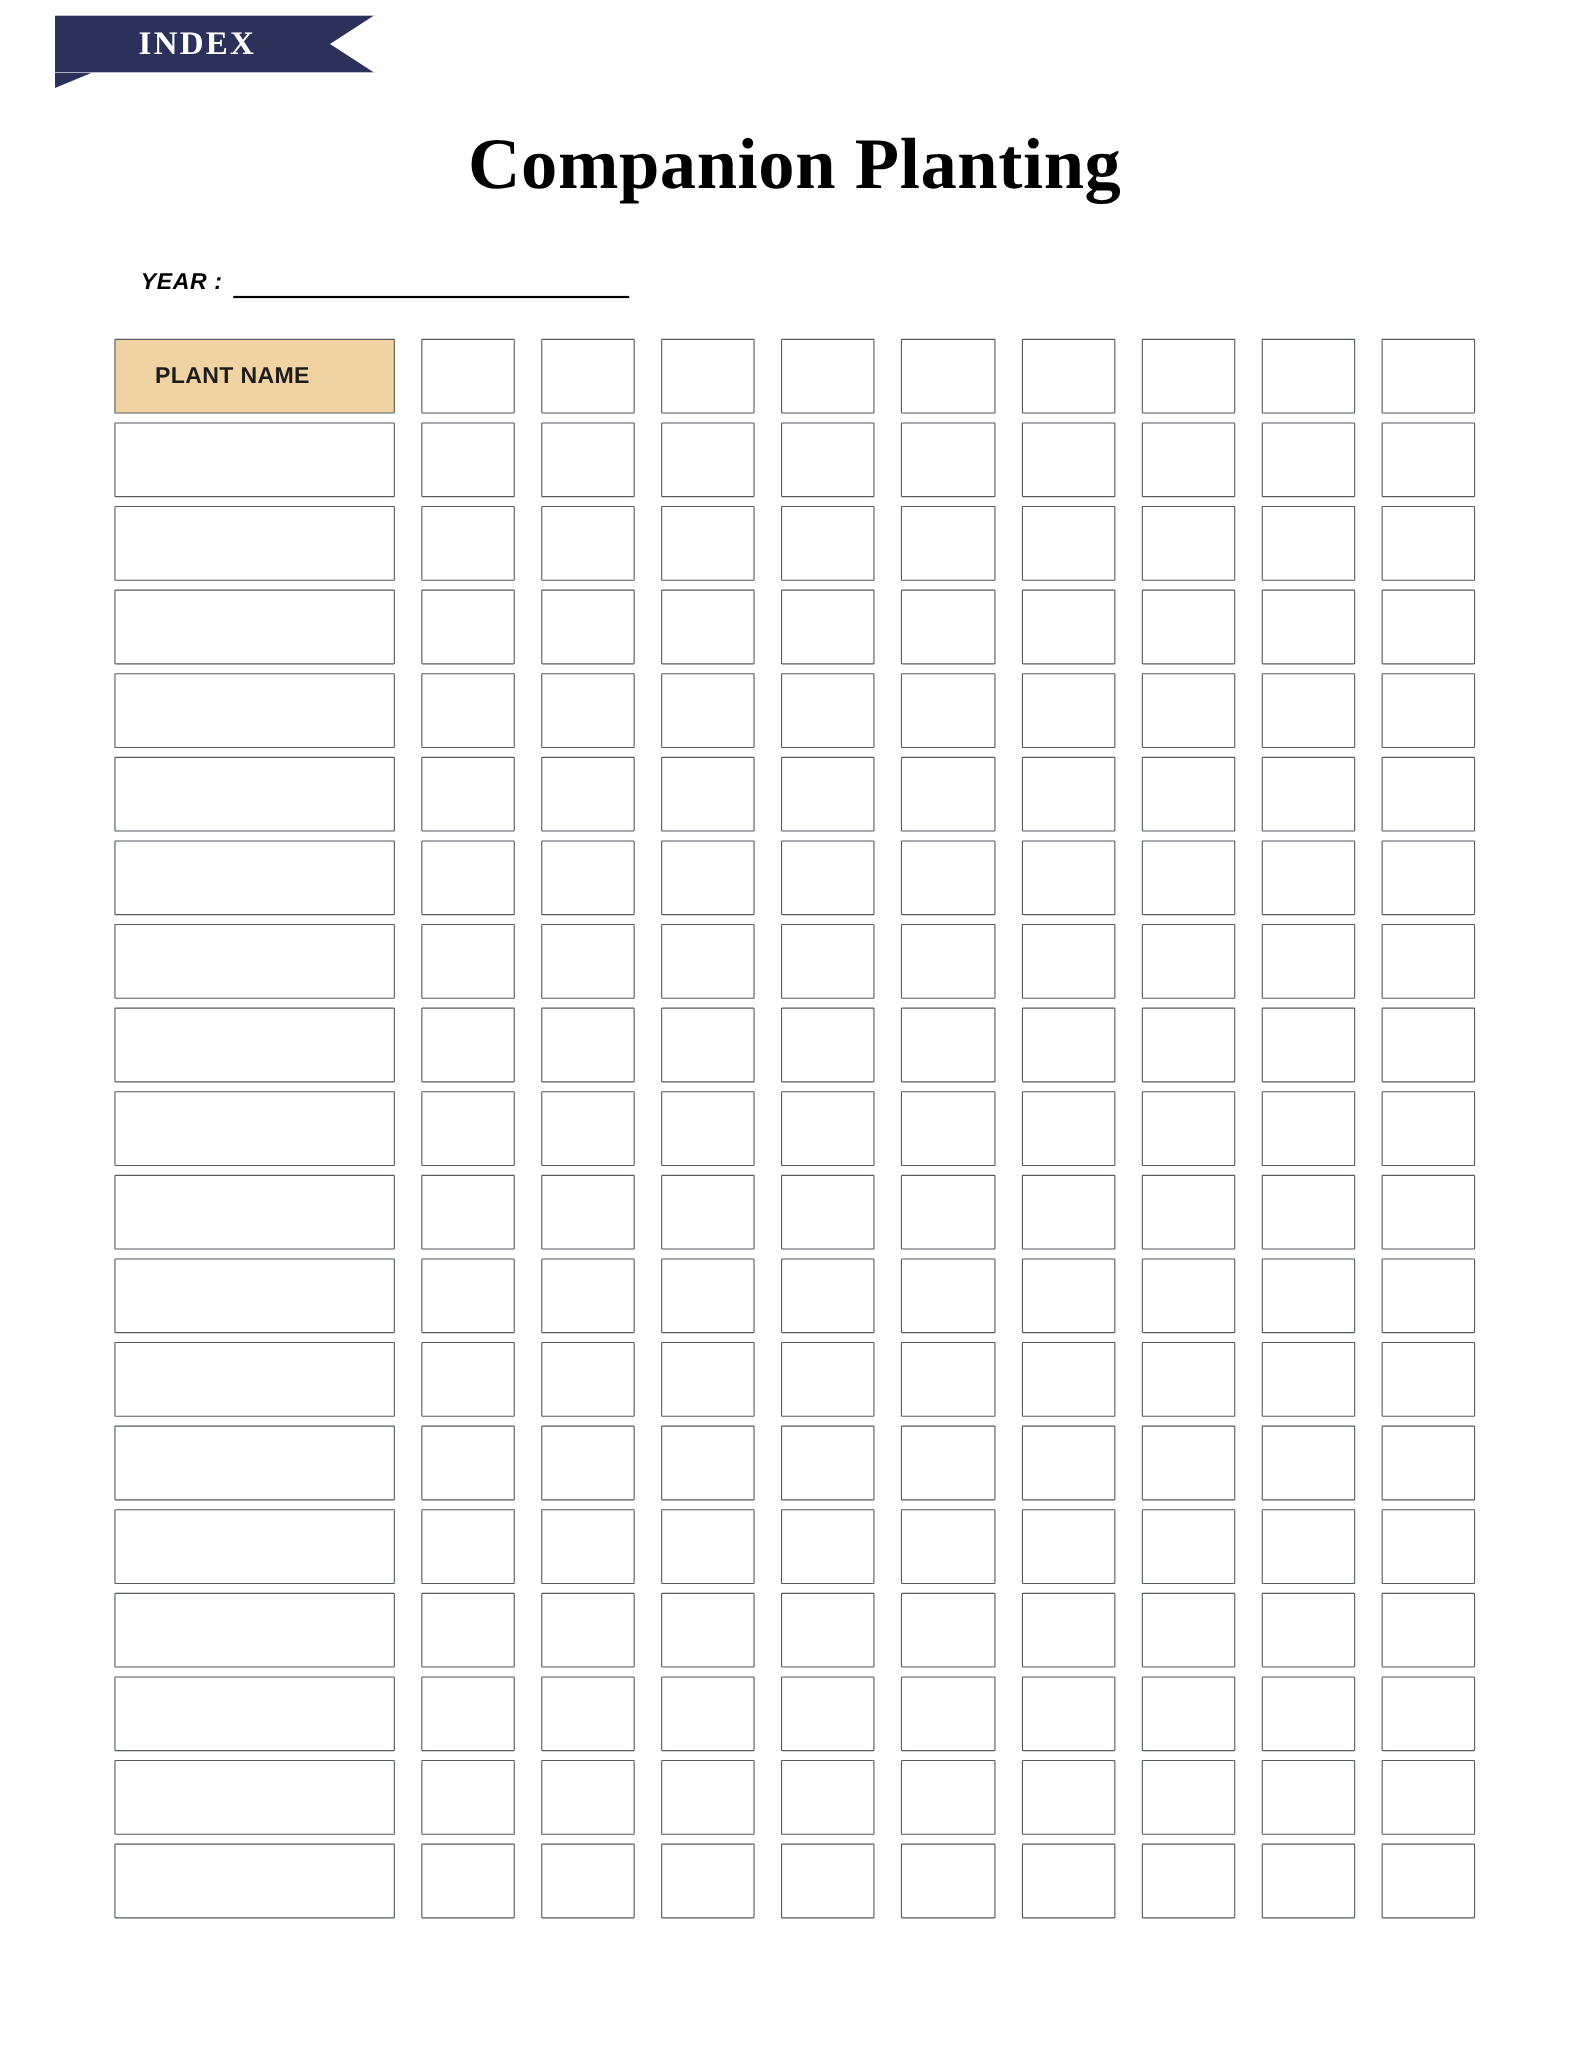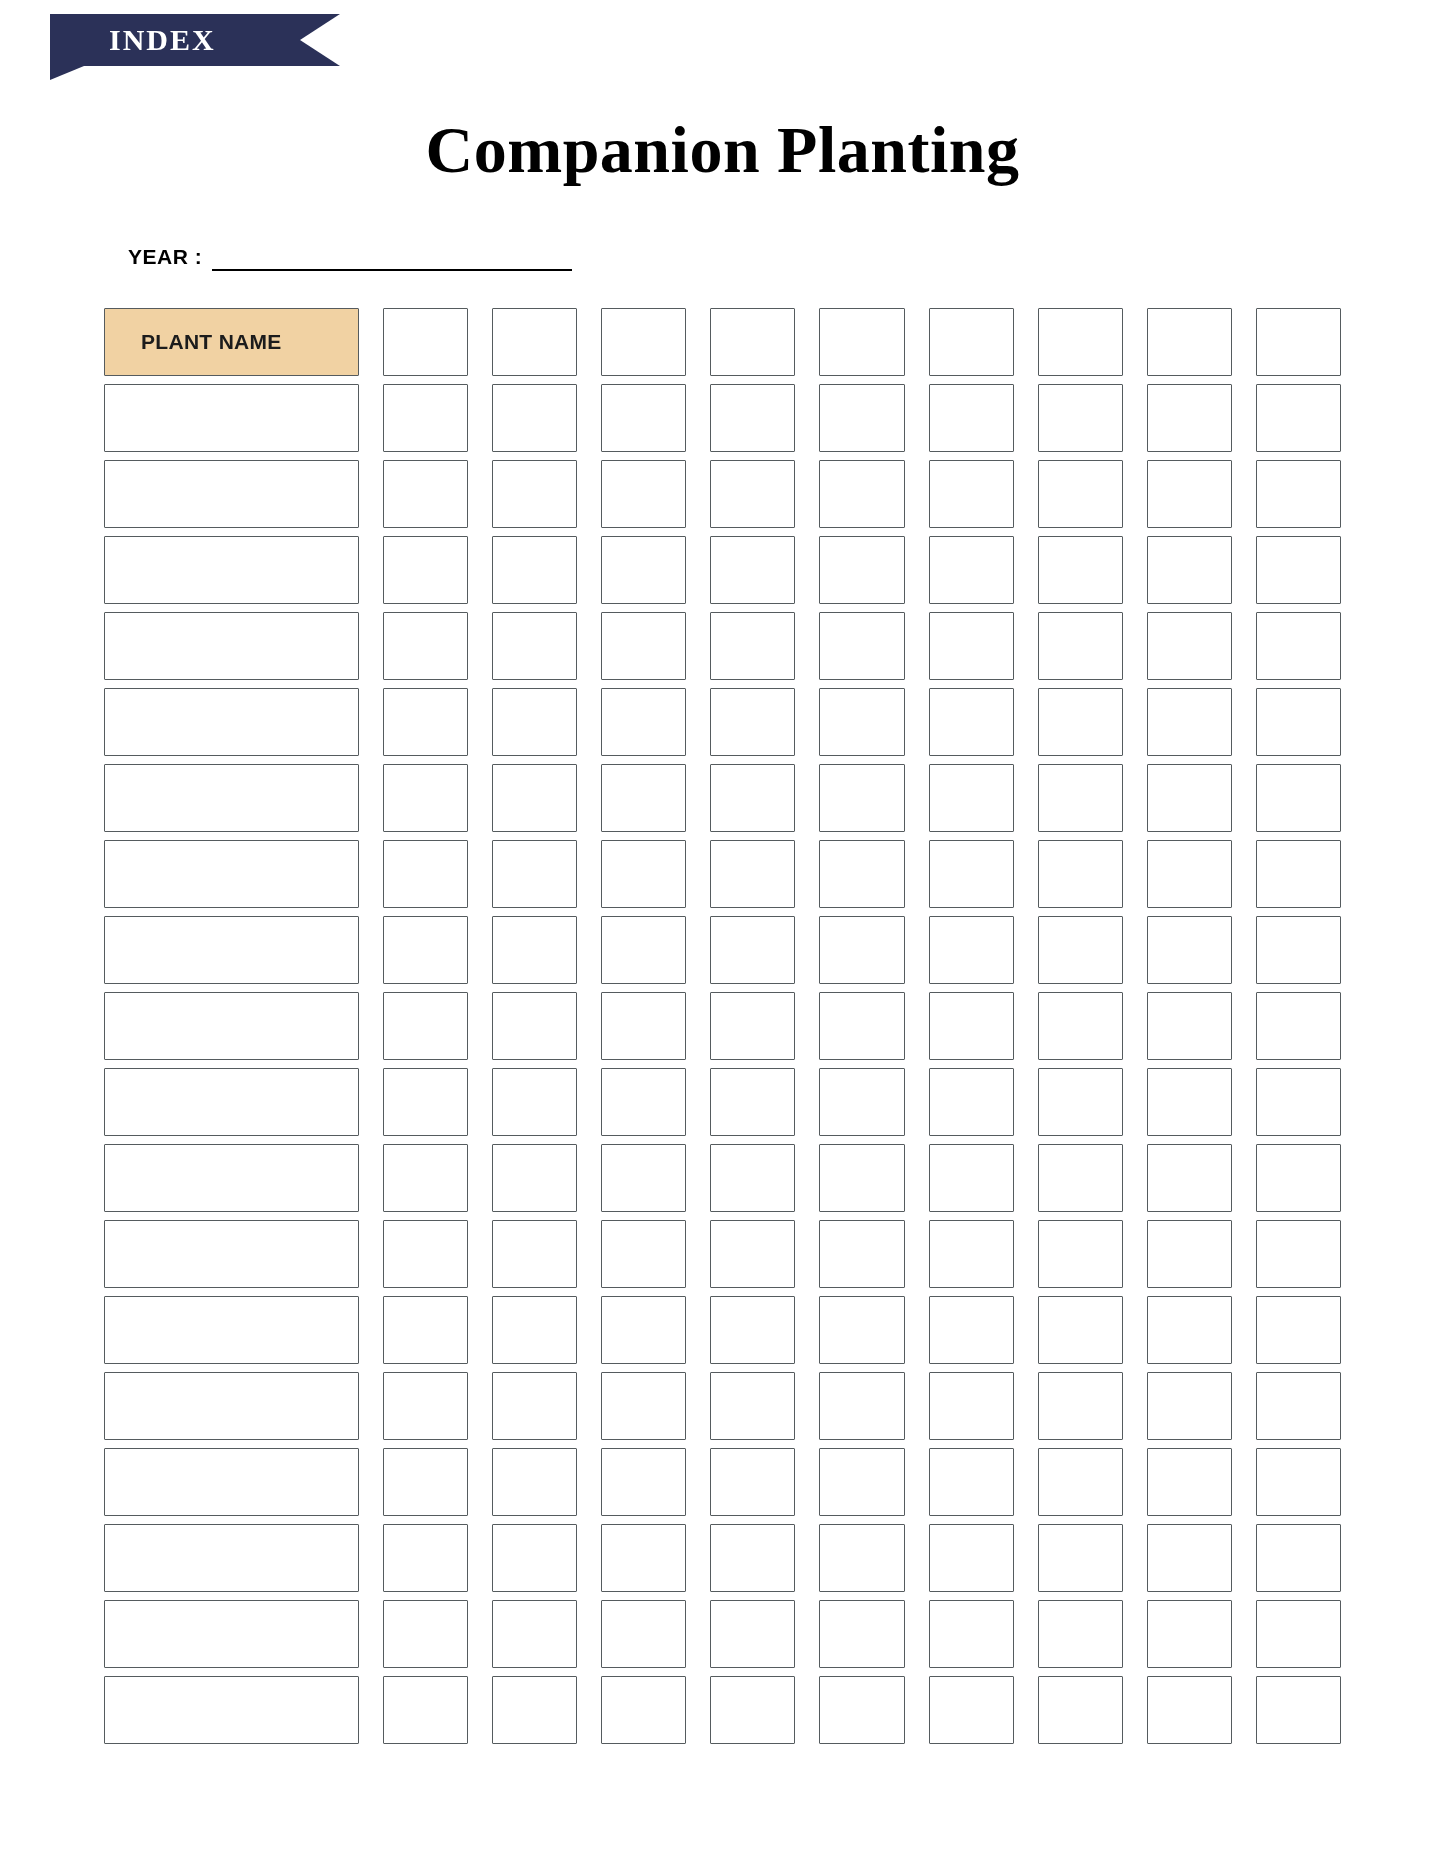--- a/index.html
+++ b/index.html
@@ -24,21 +24,21 @@
   }
   .ribbon {
     position: relative;
     height: 52px;
     width: 290px;
     background: #2b3158;
     display: flex;
     align-items: center;
     justify-content: flex-start;
     box-sizing: border-box;
-    padding-left: 59px;
+    padding-left: 76px;
     clip-path: polygon(0 0, 100% 0, 100% 100%, 0 100%, 0 100%);
   }
   .ribbon::after {
     
     content: "";
     position: absolute;
     right: 0;
     top: 0;
     width: 40px;
     height: 52px;
@@ -84,20 +84,21 @@
     display: flex;
     align-items: flex-end;
     gap: 10px;
   }
   .year-label {
     font-size: 21px;
     font-weight: bold;
     color: #000;
     letter-spacing: 0.5px;
     padding-bottom: 2px;
+    font-style: italic;
   }
   .year-input {
     width: 360px;
     height: 26px;
     border: none;
     border-bottom: 2px solid #000;
     background: transparent;
     font-size: 20px;
     font-family: "Liberation Sans", sans-serif;
     outline: none;

